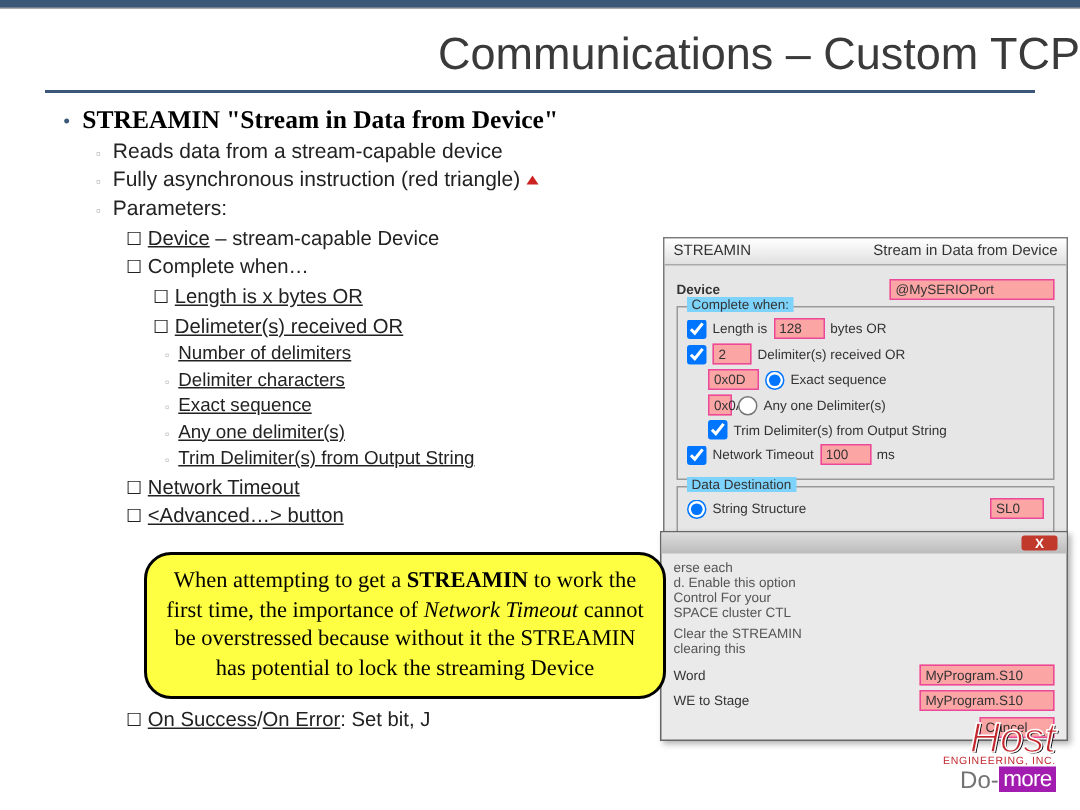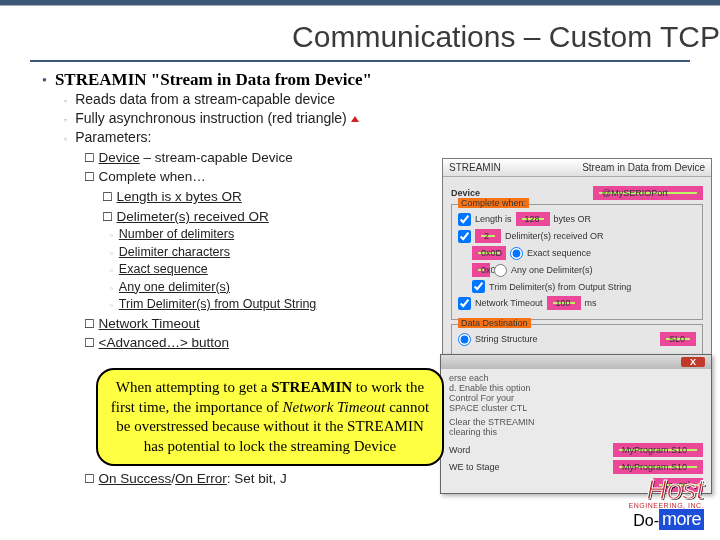--- a/index.html
+++ b/index.html
@@ -18,31 +18,31 @@
   .cb { font-family: Arial, sans-serif; font-size: 12px; }
   .ul { text-decoration: underline; }
   .deep { margin-left: 26px; font-size: 12.5px; line-height: 1.4; }
   .deep .b-sq2 { color: #aaa; font-size: 8px; margin-right: 6px; }
   .callout { position: absolute; top: 368px; left: 96px; width: 348px; background: #feff42; border: 2px solid #000; border-radius: 18px; padding: 8px 12px; font-family: Georgia, serif; font-size: 15px; text-align: center; line-height: 1.3; z-index: 5; }
   .after-callout { margin-top: 116px; }
   .bg-dialog { position: absolute; top: 158px; left: 442px; width: 270px; height: 330px; background: #e6e6e6; border: 1px solid #7a7a7a; font-family: Tahoma, sans-serif; font-size: 9px; color: #333; z-index: 1; overflow: hidden; }
   .dlg-title { background: linear-gradient(#fff,#e0e0e0); border-bottom: 1px solid #aaa; padding: 3px 6px; font-size: 10px; display: flex; justify-content: space-between; }
   .dlg-body { padding: 6px 8px; }
   .dlg-row { display: flex; align-items: center; gap: 4px; margin: 3px 0; }
-  .dlg-field { background: #bef264; border: 6px solid #ec4899; padding: 1px 3px; font-size: 9px; height: 14px; display: inline-flex; align-items: center; }
+  .dlg-field { background: #fca5a5; border: 1px solid #ec4899; padding: 1px 3px; font-size: 9px; height: 14px; display: inline-flex; align-items: center; }
   .fieldset { border: 1px solid #999; margin: 4px 0; padding: 4px 6px 6px 6px; position: relative; }
-  .fs-legend { position: absolute; top: -7px; left: 6px; background: #f97316; padding: 0 3px; font-size: 9px; }
+  .fs-legend { position: absolute; top: -7px; left: 6px; background: #7dd3fc; padding: 0 3px; font-size: 9px; }
   .bg-dialog2 { position: absolute; top: 354px; left: 440px; width: 272px; height: 140px; background: #eaeaea; border: 1px solid #666; font-family: Tahoma, sans-serif; font-size: 9px; color: #333; z-index: 2; box-shadow: 2px 2px 4px rgba(0,0,0,.3); }
   .dlg2-title { background: linear-gradient(#ddd,#bbb); padding: 2px 6px; display: flex; justify-content: space-between; align-items: center; }
   .close-x { background: #c0392b; color: #fff; width: 24px; text-align: center; border-radius: 2px; font-weight: bold; }
   .logo { position: absolute; bottom: 10px; right: 16px; z-index: 6; text-align: right; }
   .logo-host { font-family: 'Cooper Black', 'Arial Black', sans-serif; font-size: 28px; font-style: italic; color: #c1272d; -webkit-text-stroke: 1px #fff; text-shadow: 1px 1px 0 #000; line-height: .9; }
   .logo-sub { font-family: Arial, sans-serif; font-size: 7px; color: #c1272d; letter-spacing: .5px; }
-  .logo-do { font-family: 'Arial Black', sans-serif; font-size: 16px; color: #000000; }
-  .logo-box { display: inline-block; background: #1d4ed8; color: #fff; padding: 0 3px; font-size: 18px; font-family: 'Arial Black', sans-serif; vertical-align: 1px; letter-spacing: -0.5px; }
+  .logo-do { font-family: 'Arial Black', sans-serif; font-size: 16px; color: #737373; }
+  .logo-box { display: inline-block; background: #a21caf; color: #fff; padding: 0 3px; font-size: 15px; font-family: 'Arial Black', sans-serif; vertical-align: 1px; letter-spacing: -0.5px; }
   .tri { display:inline-block; width:0; height:0; border-left:4px solid transparent; border-right:4px solid transparent; border-bottom:6px solid #c22; vertical-align:1px;}
 </style>
 </head>
 <body>
 
 <div class="topbar"></div>
 <div class="title">Communications – Custom TCP</div>
 <hr class="divider">
 
 <div class="content">

